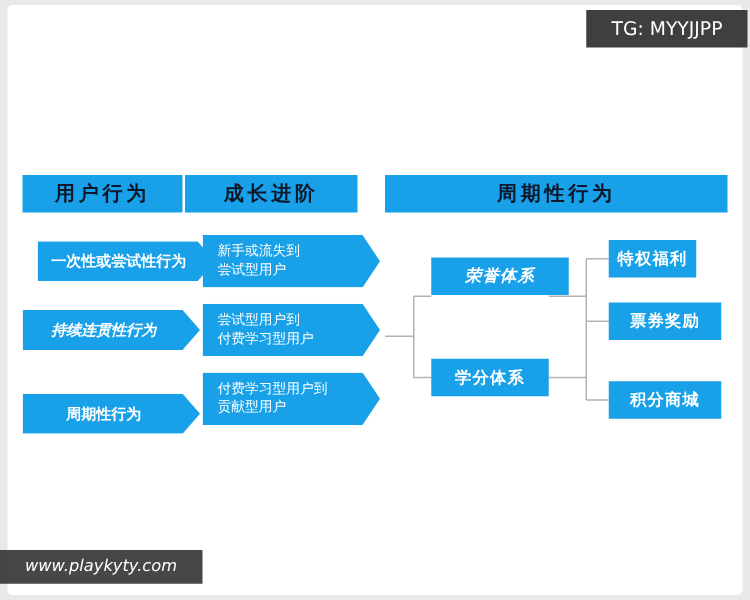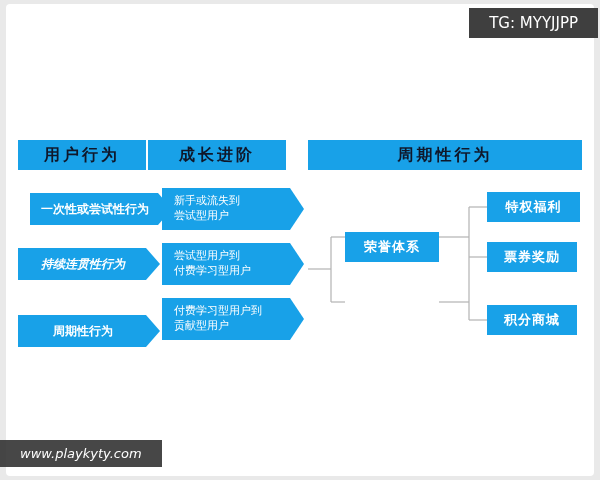--- a/index.html
+++ b/index.html
@@ -98,22 +98,23 @@
   </div>
   <div class="arrow md" style="left:162px;top:298px;width:142px;">
     <span>付费学习型用户到</span>
     <span>贡献型用户</span>
   </div>
   <div class="arrow md" style="left:162px;top:243px;width:142px;">
     <span>尝试型用户到</span>
     <span>付费学习型用户</span>
   </div>
 
-  <div class="node" style="left:345px;top:232px;width:94px;">荣誉体系</div>
+  <div class="node" style="left:345px;top:206px;width:110px;font-style:italic;">荣誉体系</div>
+  <div class="node" style="left:345px;top:287px;width:94px;">学分体系</div>
 
-  <div class="node" style="left:487px;top:192px;width:93px;">特权福利</div>
+  <div class="node" style="left:487px;top:192px;width:70px;">特权福利</div>
   <div class="node" style="left:487px;top:242px;width:90px;">票券奖励</div>
   <div class="node" style="left:487px;top:305px;width:90px;">积分商城</div>
 
   <div class="badge tg">TG: MYYJJPP</div>
   <div class="badge watermark">www.playkyty.com</div>
 
 </div>
 
 </body></html>

